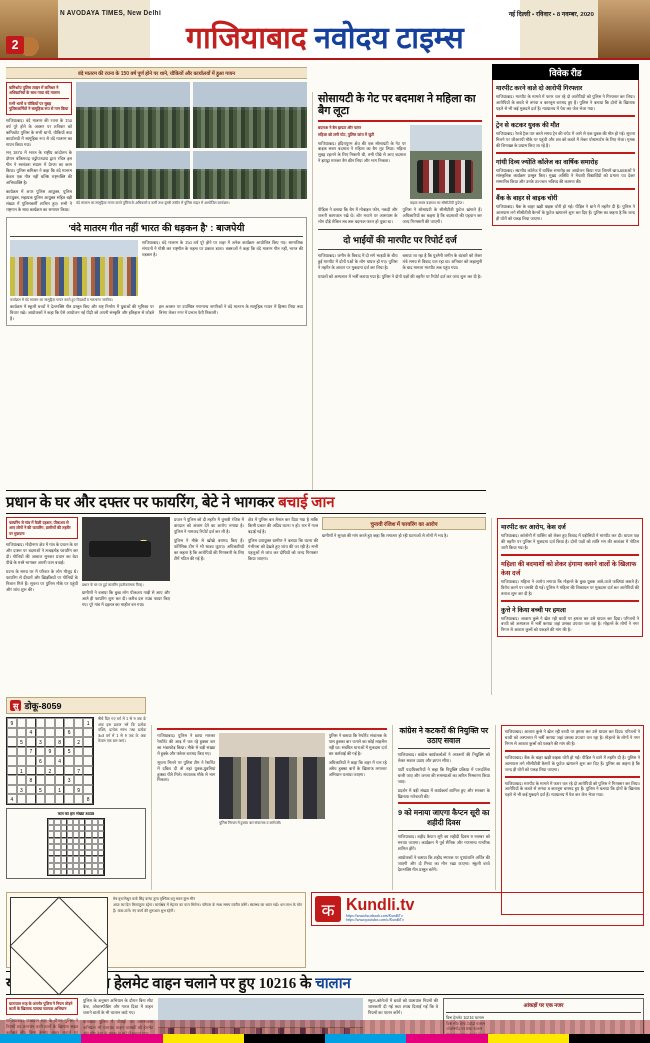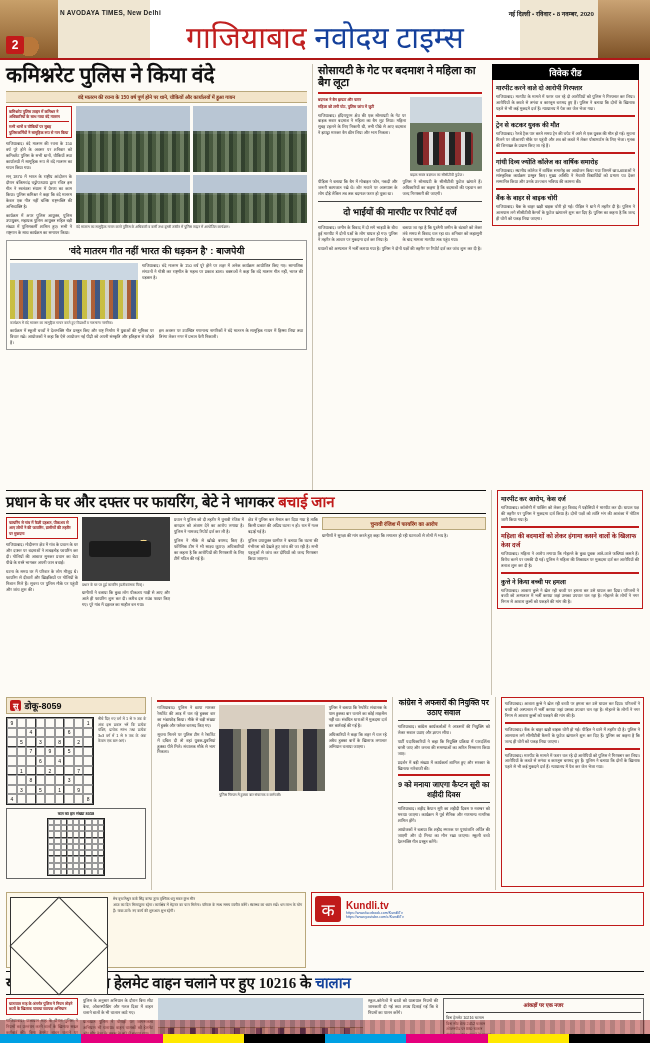--- a/index.html
+++ b/index.html
@@ -12,28 +12,28 @@
      background:linear-gradient(90deg,#d9c9a8 0 58px,#efe6d2 58px 150px,#fff 150px 520px,#efe6d2 520px 600px,#d9c9a8 600px 650px);}
   .mh-photo-l{position:absolute;left:0;top:0;width:58px;height:58px;
      background:
        radial-gradient(circle at 50% 80%,#b9773a 0 18%,transparent 18%),
        linear-gradient(#c8a06a,#8a5b2b);}
   .mh-photo-r{position:absolute;right:0;top:0;width:52px;height:58px;
      background:linear-gradient(#caa374,#7d5126);}
   .mh-tiny-left{position:absolute;left:60px;top:9px;font-size:6.5px;letter-spacing:.3px;color:#222;font-weight:bold;}
   .mh-tiny-right{position:absolute;right:56px;top:9px;font-size:6.2px;color:#222;font-weight:bold;text-align:right;}
   .mh-title{position:absolute;left:50%;top:16px;transform:translateX(-50%);
-     font-family:"Liberation Serif",serif;font-size:30px;font-weight:normal;white-space:nowrap;}
+     font-family:"Liberation Serif",serif;font-size:30px;font-weight:bold;white-space:nowrap;}
   .mh-title .blue{color:#15409b;}
   .mh-title .red{color:#c02020;}
   .pagebadge{position:absolute;left:6px;top:36px;width:18px;height:18px;background:#c21a1a;color:#fff;
      font-size:12px;font-weight:bold;display:flex;align-items:center;justify-content:center;border-radius:2px;}
 
   
-  .col-rule{border-left:1px solid #c9c2b2;}
+  .col-rule{border-left:1px solid #c9c2b2;margin-top:28px;}
   .hl{font-family:"Liberation Serif",serif;font-weight:bold;color:#111;line-height:1.12;}
   .txt{font-size:4.1px;line-height:1.45;text-align:justify;color:#2a2a2a;}
   .red{color:#c01a1a;}
   .blue{color:#14439c;}
   .rulered{height:2px;background:#c01a1a;margin:3px 0;}
   .ruleblk{height:1px;background:#444;margin:3px 0;}
   .photo{background:#9aa3ab;position:relative;overflow:hidden;}
   .cap{font-size:3.6px;color:#333;margin-top:2px;line-height:1.3;}
 
   
@@ -92,21 +92,20 @@
       <span class="red">गाजियाबाद</span>
       <span class="blue">नवोदय</span>
       <span class="blue">टाइम्स</span>
     </div>
     <div class="pagebadge">2</div>
   </div>
 
   <div style="display:flex;padding:4px 6px 0 6px;box-sizing:border-box;height:430px;">
 
     <div style="width:306px;padding-right:5px;box-sizing:border-box;">
-      <div class="hl" style="font-size:21px;color:#111;">कमिश्नरेट पुलिस ने किया वंदे</div>
       <div style="background:#f2e4c9;border-top:1px solid #b9a87c;border-bottom:1px solid #b9a87c;margin:3px 0;padding:2px 3px;font-size:5px;font-weight:bold;color:#7a2a12;text-align:center;">वंदे मातरम की रचना के 150 वर्ष पूर्ण होने पर थाने, चौकियों और कार्यालयों में हुआ गायन</div>
 
       <div style="display:flex;gap:4px;">
 
         <div style="width:66px;">
           <div style="border:1px solid #c01a1a;padding:2px;margin-bottom:3px;">
             <div style="font-size:3.9px;line-height:1.4;color:#8a1111;font-weight:bold;">कमिश्नरेट पुलिस लाइन में कमिश्नर ने अधिकारियों के साथ गाया वंदे मातरम</div>
             <div style="height:1px;background:#c01a1a;margin:2px 0;"></div>
             <div style="font-size:3.9px;line-height:1.4;color:#8a1111;font-weight:bold;">सभी थानों व चौकियों पर सुबह पुलिसकर्मियों ने सामूहिक रूप से गान किया</div>
           </div>
@@ -445,21 +444,21 @@
           <div class="cap">पुलिस गिरफ्त में हुक्का बार संचालक व कर्मचारी।</div>
         </div>
         <div style="width:58px;">
           <div class="txt">पुलिस ने बताया कि रेस्टोरेंट संचालक के पास हुक्का बार चलाने का कोई लाइसेंस नहीं था। संबंधित धाराओं में मुकदमा दर्ज कर कार्रवाई की गई है।</div>
           <div class="txt" style="margin-top:3px;">अधिकारियों ने कहा कि शहर में चल रहे अवैध हुक्का बारों के खिलाफ लगातार अभियान चलाया जाएगा।</div>
         </div>
       </div>
     </div>
 
     <div class="col-rule" style="width:105px;padding:0 5px;box-sizing:border-box;">
-      <div class="sec-title" style="font-size:7.6px;text-align:center;color:#111;">कांग्रेस ने अफसरों की नियुक्ति पर उठाए सवाल</div>
+      <div class="sec-title" style="font-size:7.6px;text-align:center;color:#111;">कांग्रेस ने कटकरों की नियुक्ति पर उठाए सवाल</div>
       <div class="ruleblk"></div>
       <div class="txt">गाजियाबाद। कांग्रेस कार्यकर्ताओं ने अफसरों की नियुक्ति को लेकर सवाल उठाए और ज्ञापन सौंपा।</div>
       <div class="txt" style="margin-top:3px;">पार्टी पदाधिकारियों ने कहा कि नियुक्ति प्रक्रिया में पारदर्शिता बरती जाए और जनता की समस्याओं का त्वरित निस्तारण किया जाए।</div>
       <div class="txt" style="margin-top:3px;">प्रदर्शन में बड़ी संख्या में कार्यकर्ता शामिल हुए और सरकार के खिलाफ नारेबाजी की।</div>
       <div class="rulered"></div>
       <div class="sec-title" style="font-size:7.4px;text-align:center;">9 को मनाया जाएगा कैप्टन सूरी का शहीदी दिवस</div>
       <div class="ruleblk"></div>
       <div class="txt">गाजियाबाद। शहीद कैप्टन सूरी का शहीदी दिवस 9 नवम्बर को मनाया जाएगा। कार्यक्रम में पूर्व सैनिक और गणमान्य नागरिक शामिल होंगे।</div>
       <div class="txt" style="margin-top:3px;">आयोजकों ने बताया कि शहीद स्मारक पर पुष्पांजलि अर्पित की जाएगी और दो मिनट का मौन रखा जाएगा। स्कूली बच्चे देशभक्ति गीत प्रस्तुत करेंगे।</div>
     </div>
@@ -498,21 +497,21 @@
           </div>
           <div class="txt" style="font-size:3.7px;">आज का दिन मिलाजुला रहेगा। कार्यक्षेत्र में मेहनत का फल मिलेगा। परिवार के साथ समय व्यतीत करेंगे। स्वास्थ्य का ध्यान रखें। धन लाभ के योग हैं। यात्रा टालें। नए कार्य की शुरुआत शुभ रहेगी।</div>
         </div>
       </div>
     </div>
 
     <div style="flex:1;padding-left:5px;box-sizing:border-box;">
       <div style="border:1px solid #c01a1a;padding:3px;display:flex;align-items:center;gap:5px;">
         <div style="width:26px;height:26px;background:#c01a1a;color:#fff;font-family:'Liberation Serif',serif;font-size:17px;display:flex;align-items:center;justify-content:center;border-radius:3px;">क</div>
         <div>
-          <div class="sec-title" style="font-size:10px;color:#c01a1a;">Kundli.tv</div>
+          <div class="sec-title" style="font-size:16px;color:#c01a1a;">Kundli.tv</div>
           <div style="font-size:3.6px;color:#1b4ea1;">https://www.facebook.com/KundliTv</div>
           <div style="font-size:3.6px;color:#1b4ea1;">https://www.youtube.com/c/KundliTv</div>
         </div>
       </div>
     </div>
   </div>
 
   <div style="padding:3px 6px 0 6px;box-sizing:border-box;height:108px;">
     <div class="bar-ttl">
       <span class="hl" style="font-size:15px;">यातायात माह: बिना हेलमेट वाहन चलाने पर हुए 10216 के </span><span class="hl blue" style="font-size:15px;">चालान</span>

